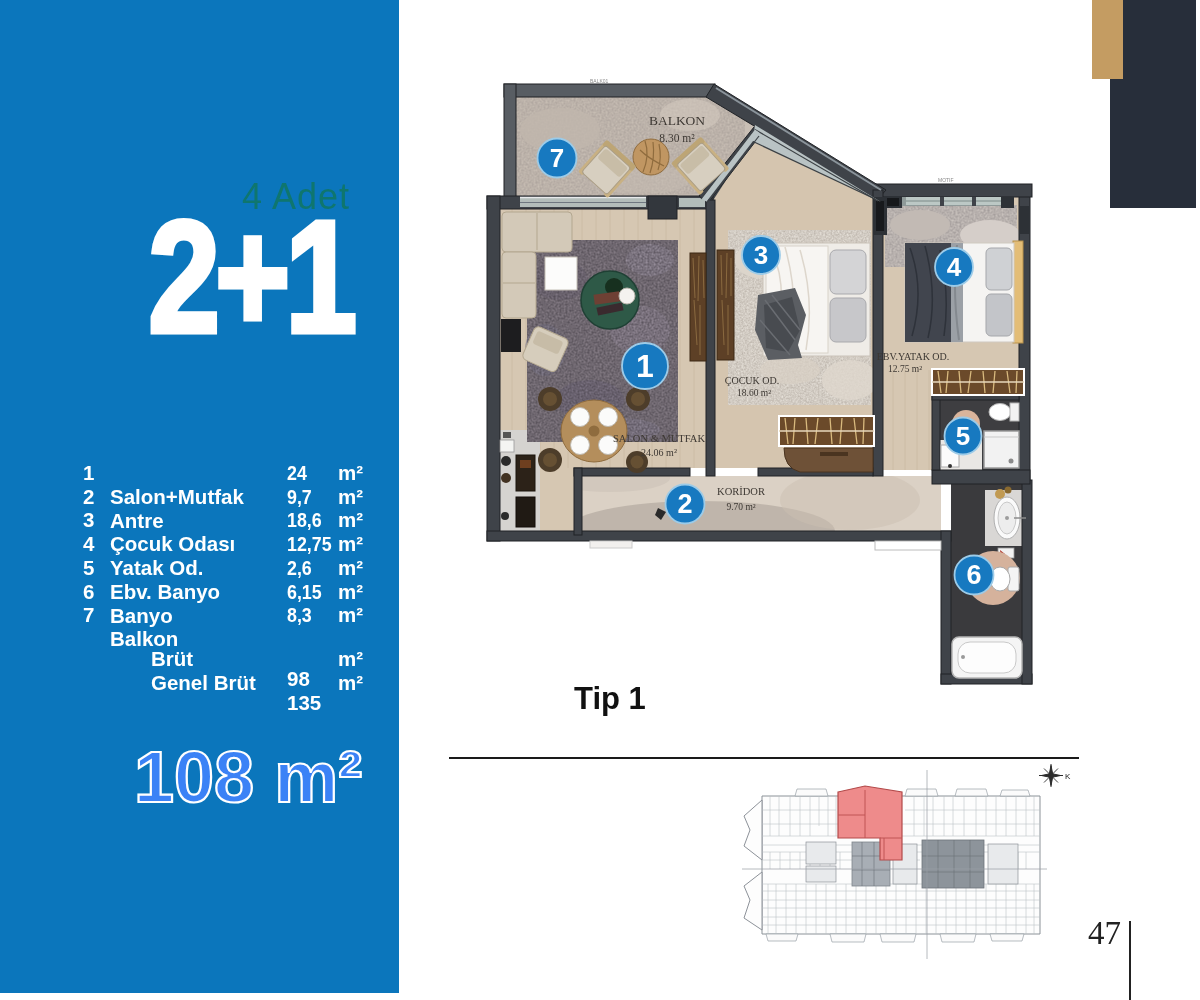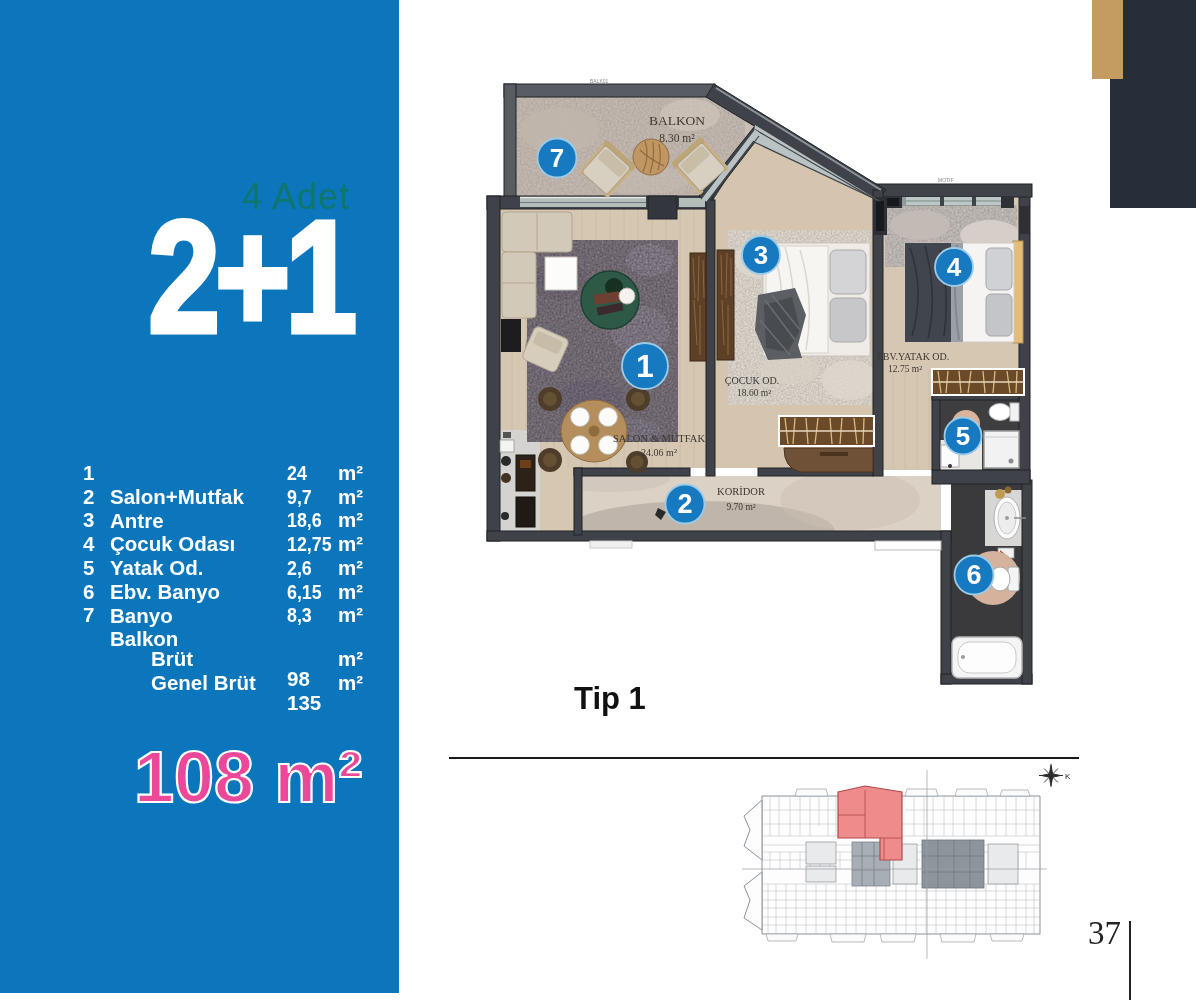--- a/index.html
+++ b/index.html
@@ -22,33 +22,33 @@
 <div class="row" style="left:110px;top:461px;line-height:23.7px;margin-top:24px;">Salon+Mutfak<br>Antre<br>Çocuk Odası<br>Yatak Od.<br>Ebv. Banyo<br>Banyo<br>Balkon</div>
 
 <div class="row" style="left:287px;top:461px;line-height:23.7px;transform:scaleX(0.87);transform-origin:left top;">24<br>9,7<br>18,6<br>12,75<br>2,6<br>6,15<br>8,3</div>
 
 <div class="row" style="left:338px;top:461px;line-height:23.7px;">m²<br>m²<br>m²<br>m²<br>m²<br>m²<br>m²</div>
 
 <div class="row" style="left:110px;top:647px;line-height:24px;margin-left:41px;">Brüt<br>Genel Brüt</div>
 <div class="row" style="left:287px;top:647px;line-height:24px;margin-top:20px;">98<br>135</div>
 <div class="row" style="left:338px;top:647px;line-height:24px;">m²<br>m²</div>
 
-<div class="abs" style="left:134px;top:736px;color:#ec4899;font-size:72px;font-weight:bold;-webkit-text-stroke:2.2px #ffffff;">108 m²</div>
+<div class="abs" style="left:134px;top:736px;color:#3b82f6;font-size:72px;font-weight:bold;-webkit-text-stroke:2.2px #ffffff;">108 m²</div>
 
 <div class="abs" style="left:1092px;top:0;width:31px;height:79px;background:#c49c62;"></div>
 
 <div class="abs" style="left:1123px;top:0;width:73px;height:79px;background:#272e3a;"></div>
 
 <div class="abs" style="left:1110px;top:79px;width:86px;height:129px;background:#272e3a;"></div>
 
 <div class="abs" style="left:574px;top:649px;color:#111111;font-size:31px;font-weight:bold;margin-top:32px;">Tip 1</div>
 
 <div class="abs" style="left:449px;top:757px;width:630px;height:2px;background:#1a1a1a;"></div>
 
-<div class="abs" style="left:1088px;top:915px;color:#222222;font-family:'Liberation Serif',serif;font-size:33px;">37</div>
+<div class="abs" style="left:1088px;top:915px;color:#222222;font-family:'Liberation Serif',serif;font-size:33px;">47</div>
 
 <div class="abs" style="left:1129px;top:921px;width:2px;height:79px;background:#222222;"></div>
 
 <svg class="abs" style="left:0;top:0;" width="1200" height="1000" viewBox="0 0 1200 1000">
 <defs>
 <filter id="noiseF" x="0" y="0" width="100%" height="100%" color-interpolation-filters="sRGB">
 <feTurbulence type="fractalNoise" baseFrequency="0.5" numOctaves="3"></feTurbulence>
 <feColorMatrix type="matrix" values="0 0 0 0 0.22  0 0 0 0 0.20  0 0 0 0 0.23  0 0 0 1.4 -0.2"></feColorMatrix>
 </filter>
 <filter id="noiseW" x="0" y="0" width="100%" height="100%" color-interpolation-filters="sRGB">

